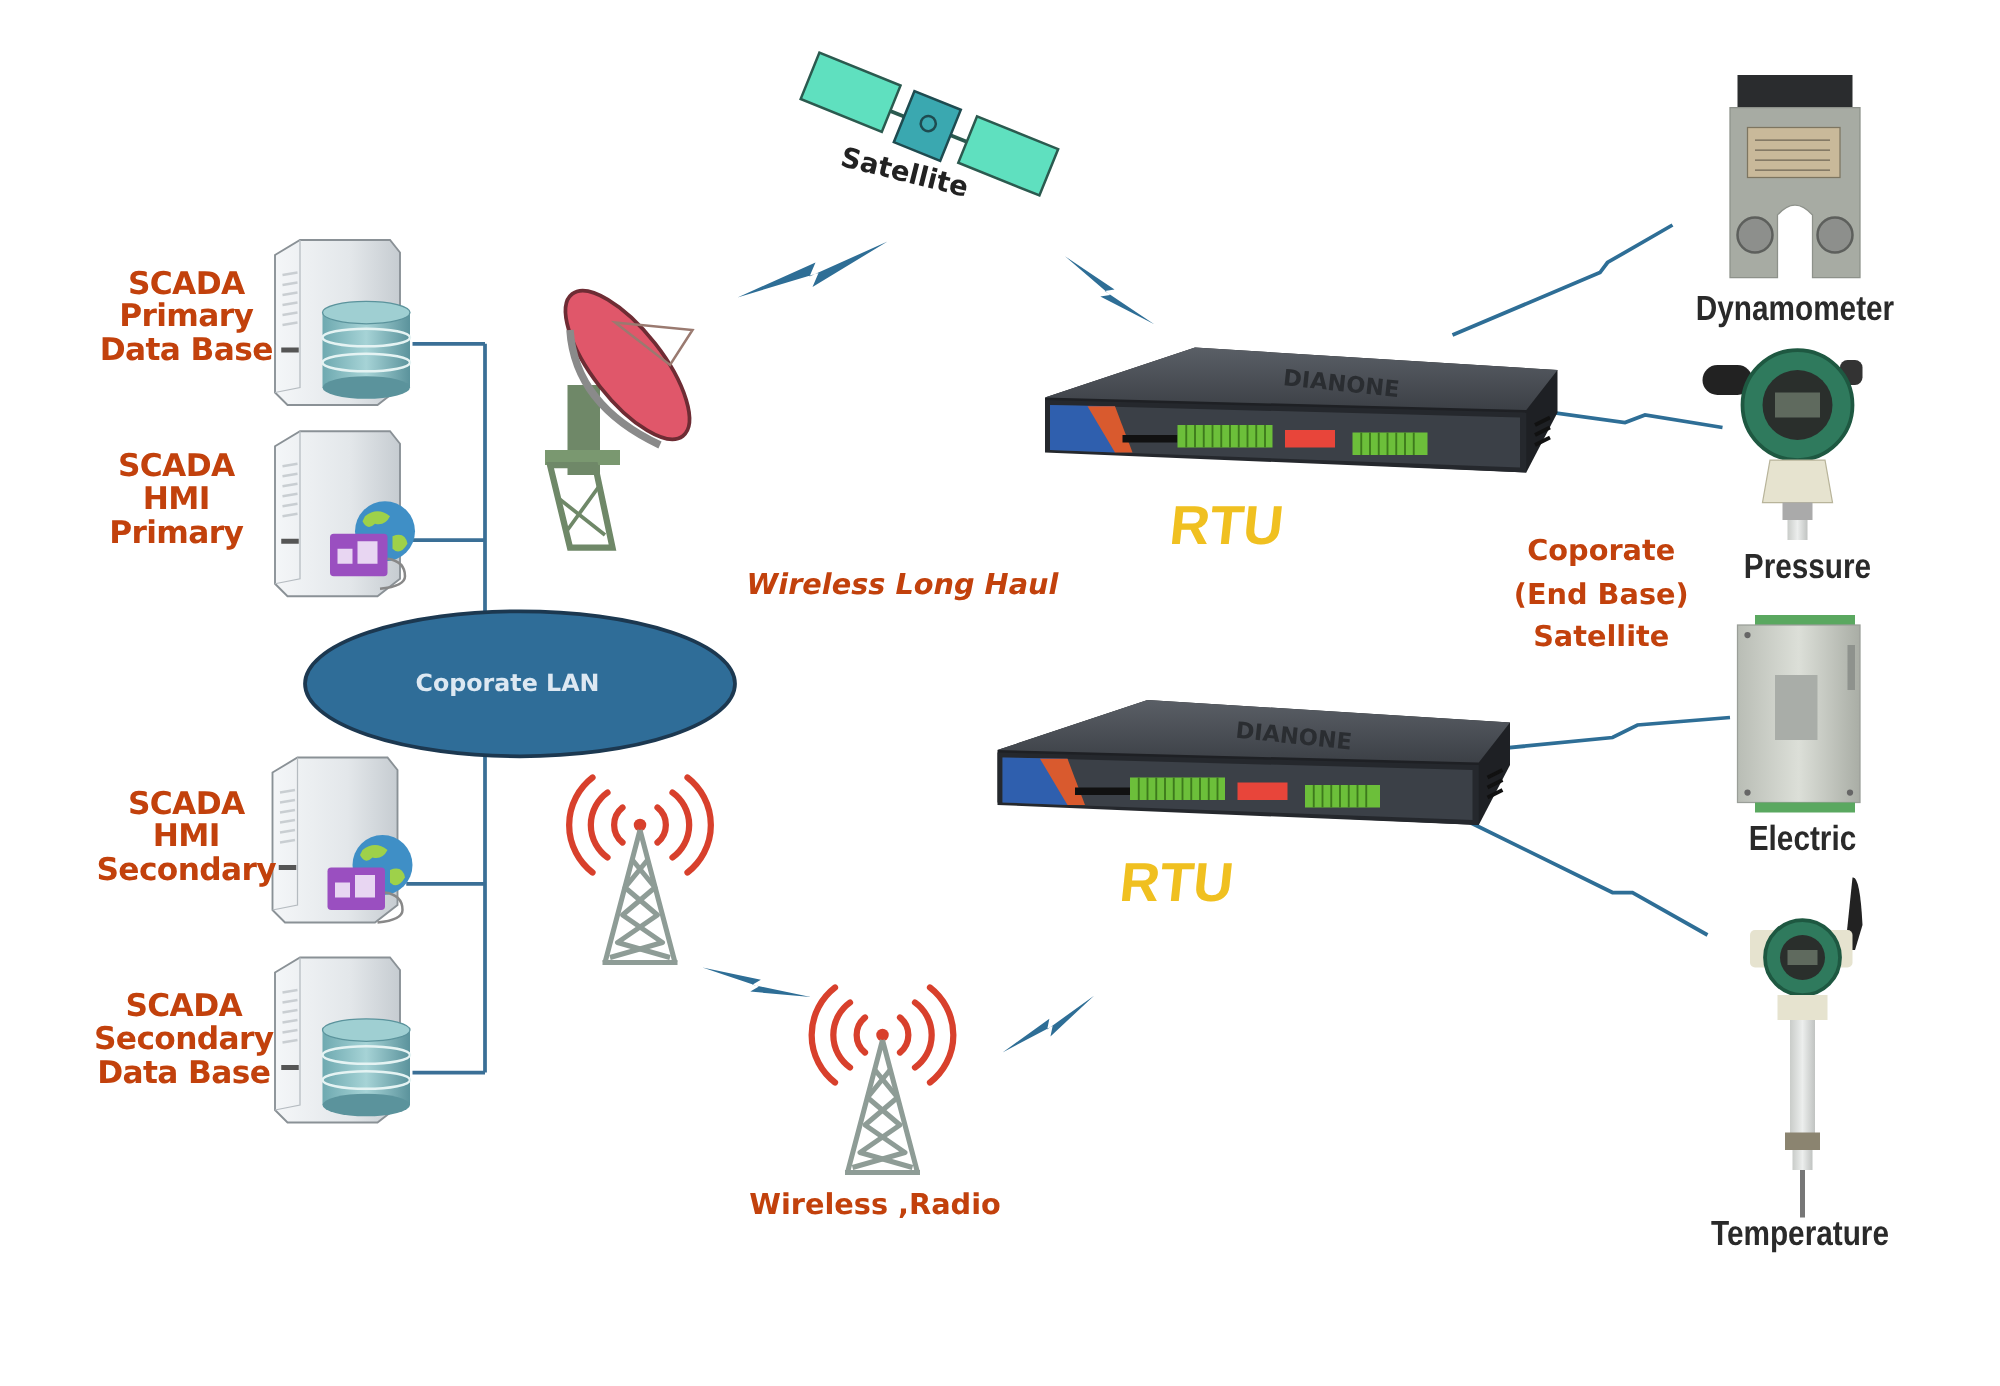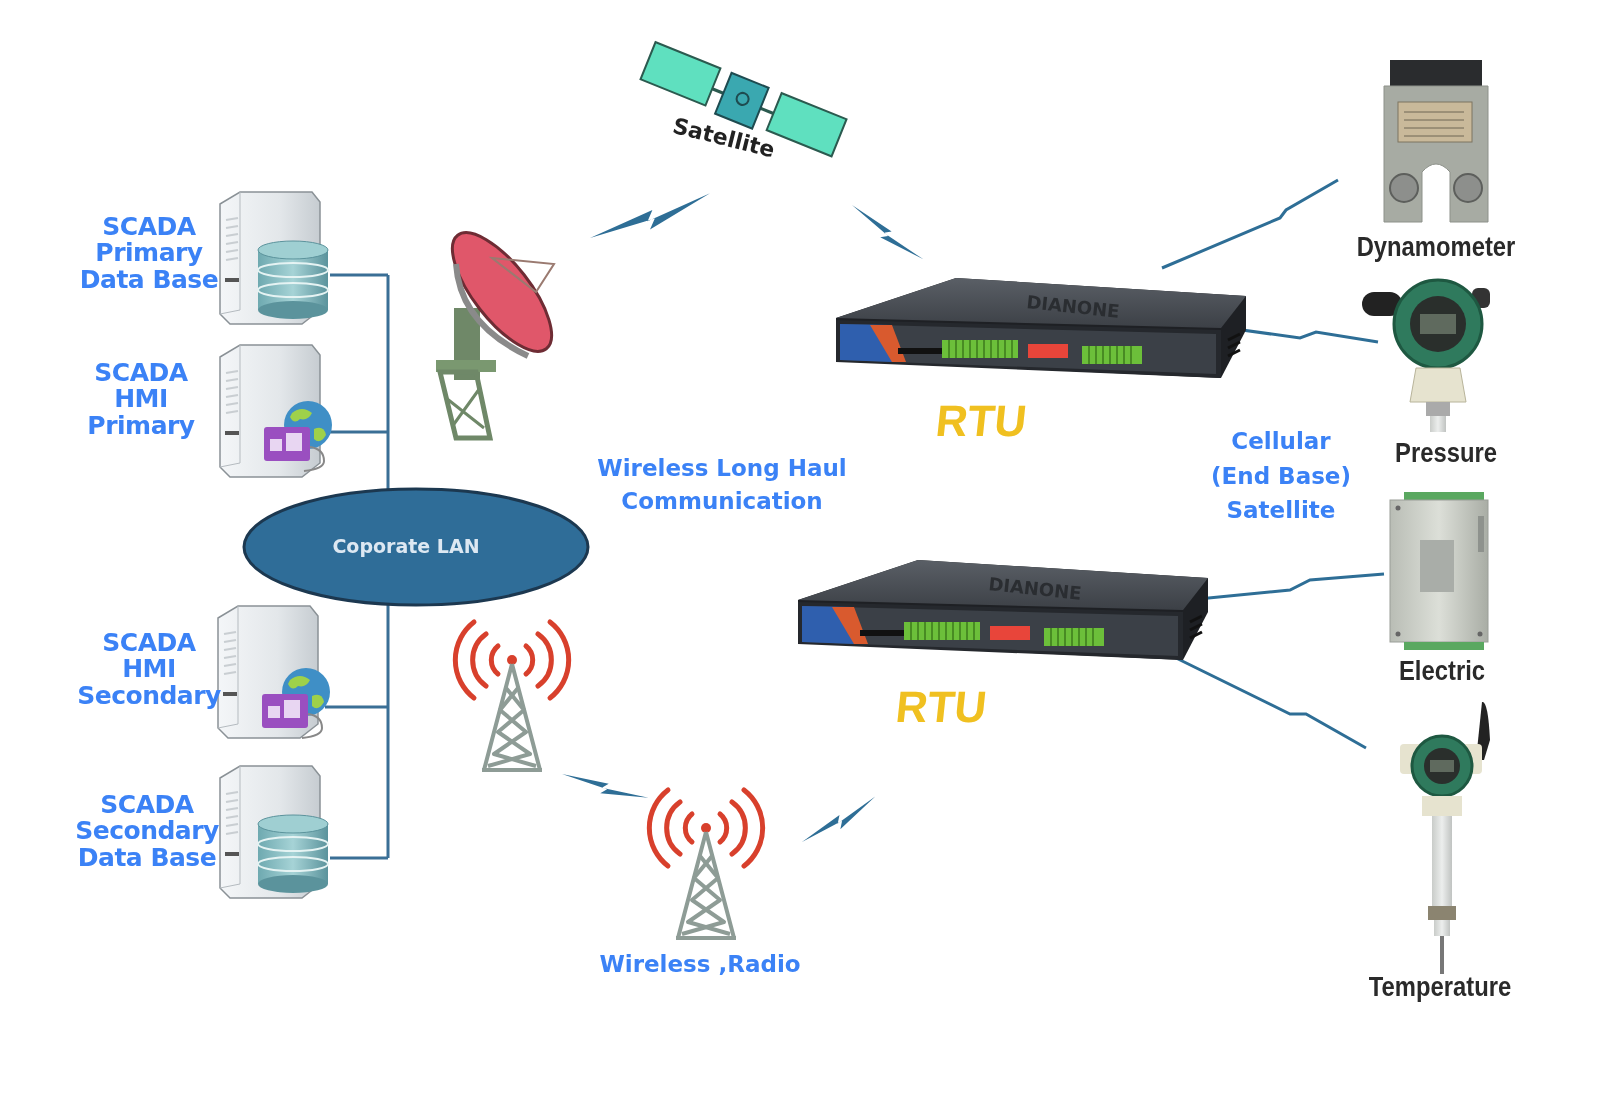--- a/index.html
+++ b/index.html
@@ -1,19 +1,19 @@
 <!DOCTYPE html>
 <html><head>
 <meta charset="utf-8">
 <style>
   html, body { margin: 0; padding: 0; background: #ffffff; }
   body { width: 1600px; height: 1109px; position: relative; overflow: hidden;
          font-family: "DejaVu Sans", sans-serif; }
   #canvas { position: absolute; left: 0; top: 0; width: 1600px; height: 1109px; }
-  .lbl { position: absolute; font-weight: bold; color: #3b82f6; text-align: center; line-height: 1.05; }
+  .lbl { position: absolute; font-weight: bold; color: #c2410c; text-align: center; line-height: 1.05; }
   .lbl-left { font-size: 25px; letter-spacing: -0.5px; }
   .lbl-mid  { font-size: 23px; }
   .lbl-inst { font-family: "Liberation Sans", sans-serif; font-size: 28px; color: #2a2a2a; transform: scaleX(0.85); transform-origin: center; }
   .rtu-label { position: absolute; font-family: "Liberation Sans", sans-serif; font-weight: bold; font-size: 44px;
                color: #f0c020; transform: skewX(-6deg); }
   .lan-text { font-family: "DejaVu Sans", sans-serif; font-size: 19px; fill: #dde8f2; font-weight: bold; }
   .sat-text { font-family: "DejaVu Sans", sans-serif; font-size: 22px; font-weight: bold; fill: #222; }
 </style>
 </head>
 <body>
@@ -280,28 +280,27 @@
   <div>HMI</div>
   <div>Secondary</div>
 </div>
 <div class="lbl lbl-left" style="left:72px; top:792px; width:150px;">
   <div>SCADA</div>
   <div>Secondary</div>
   <div>Data Base</div>
 </div>
 
 
-<div class="lbl lbl-mid" style="left:592px; top:452px; width:260px; line-height:1.45;">
+<div class="lbl lbl-mid" style="left:592px; top:452px; width:260px; line-height:1.45;font-style:italic;">
   <div>Wireless Long Haul</div>
-  <div>Communication</div>
 </div>
 <div class="lbl lbl-mid" style="left:590px; top:952px; width:220px;">Wireless ,Radio</div>
 
 <div class="lbl lbl-mid" style="left:1196px; top:424px; width:170px; line-height:1.5;">
-  <div>Cellular</div>
+  <div>Coporate</div>
   <div>(End Base)</div>
   <div>Satellite</div>
 </div>
 
 
 <div class="rtu-label" style="left:936px; top:396px;">RTU</div>
 <div class="rtu-label" style="left:896px; top:682px;">RTU</div>
 
 
 <div class="lbl lbl-inst" style="left:1326px; top:232px; width:220px;">Dynamometer</div>

